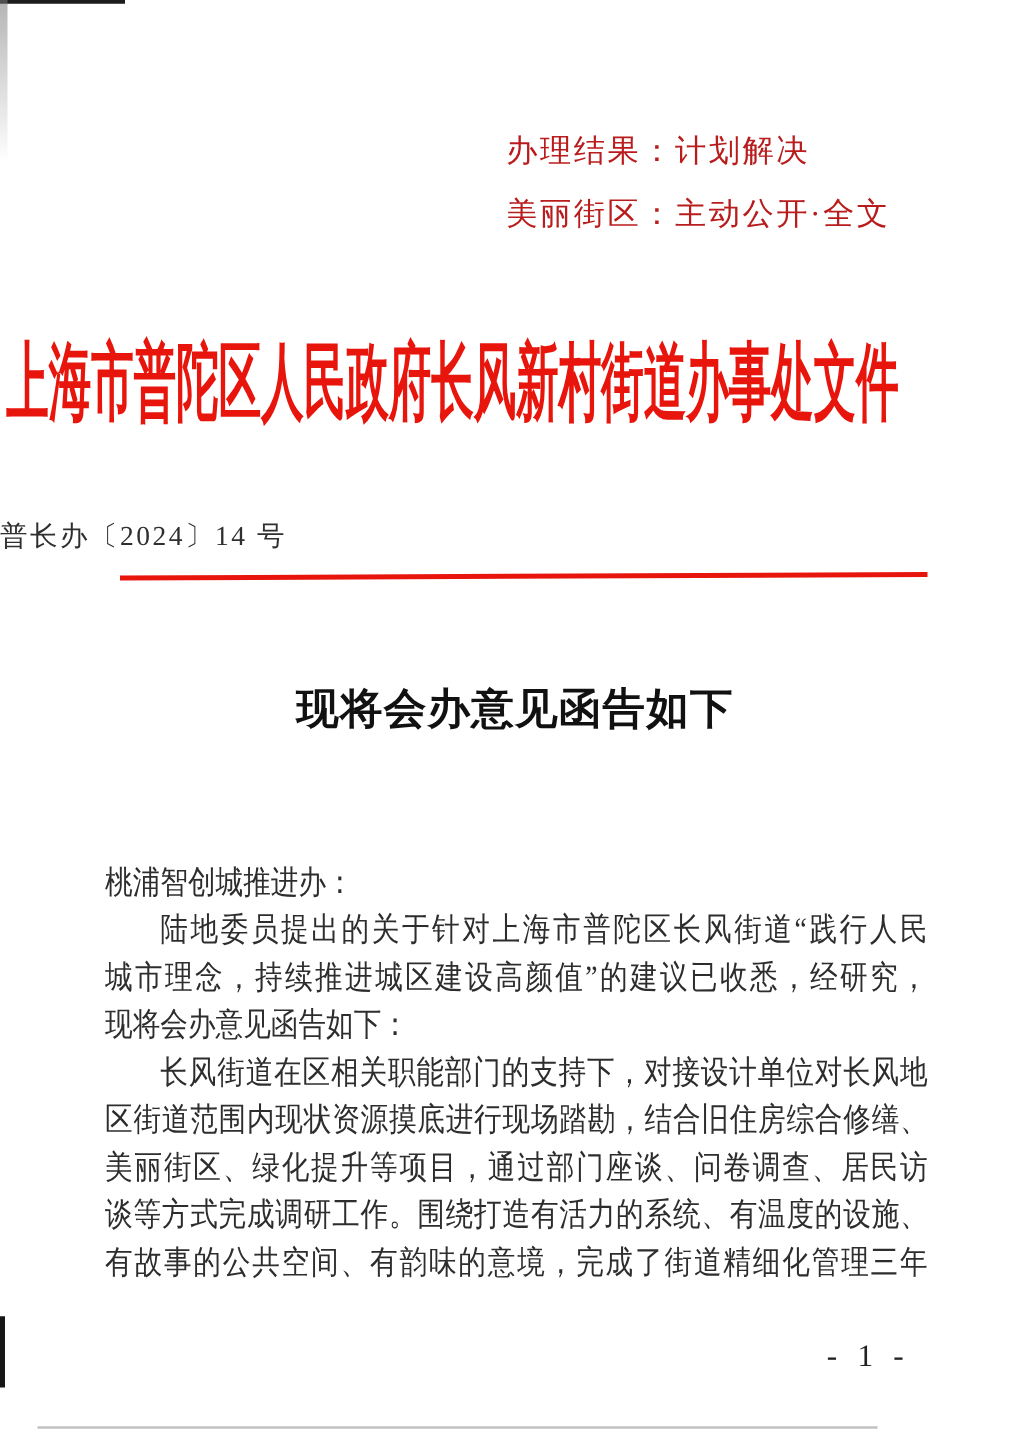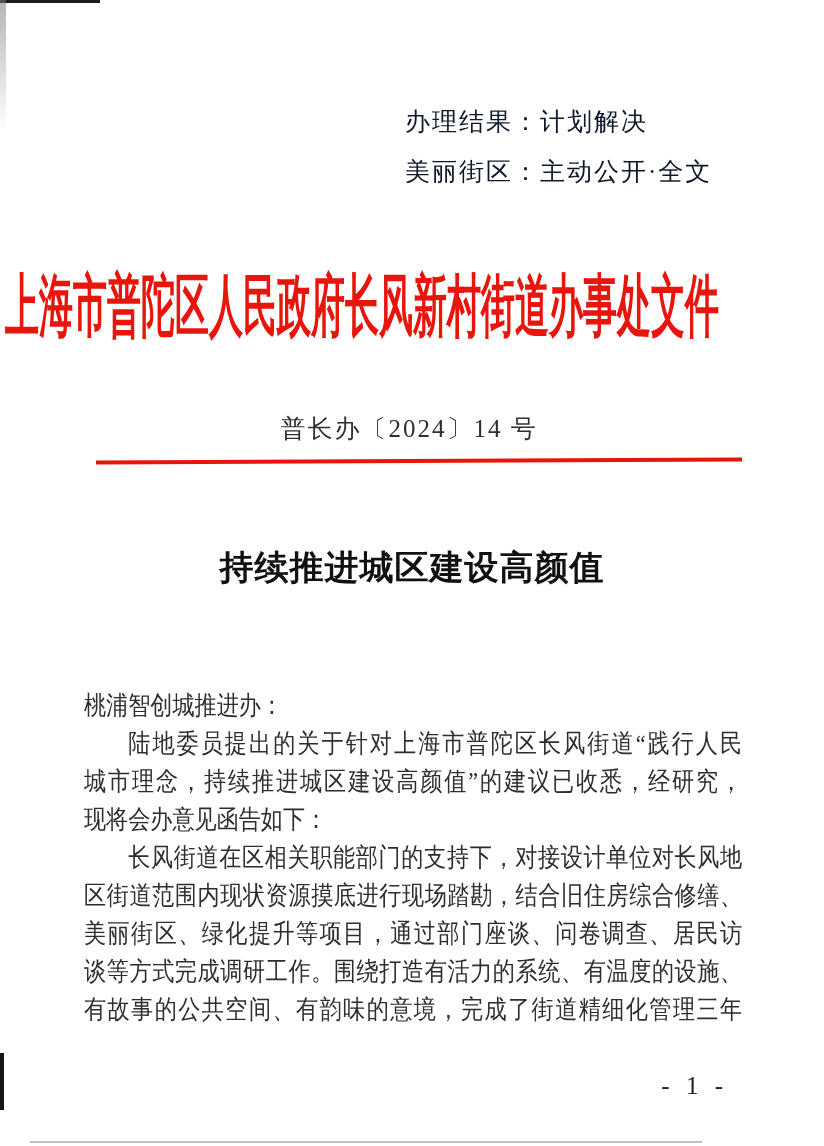--- a/index.html
+++ b/index.html
@@ -21,41 +21,41 @@
   
   .art-topbar{position:absolute;left:0;top:0;width:100px;height:3px;background:#1c1c1c;}
   .art-leftfade{position:absolute;left:0;top:0;width:6px;height:130px;
     background:linear-gradient(180deg,rgba(120,120,120,.55),rgba(120,120,120,0));}
   .art-leftbar{position:absolute;left:0;top:1053px;width:4px;height:57px;background:#161616;}
   .art-bottomline{position:absolute;left:30px;top:1141px;width:672px;height:2px;background:#c2c2c2;}
 
   
   .info-block{
     position:absolute;left:405px;top:97px;
-    font-size:25px;line-height:50px;letter-spacing:2px;color:#0f172a;
+    font-size:25px;line-height:50px;letter-spacing:2px;color:#b91c1c;
     white-space:nowrap;
   }
 
   
   .letterhead{
     position:absolute;left:0;top:266px;width:724px;height:80px;
     display:flex;justify-content:center;align-items:center;
   }
   .letterhead-text{
     white-space:nowrap;
     font-size:68px;line-height:80px;font-weight:bold;
     color:var(--accent);
     transform:scaleX(0.5);
     transform-origin:center center;
     font-family:"Liberation Serif","DejaVu Serif",serif;
   }
 
   .doc-number{
     position:absolute;left:0;top:412px;width:818px;
-    text-align:center;font-size:25px;line-height:34px;letter-spacing:2px;color:#2f2f2f;
+    text-align:left;font-size:22px;line-height:34px;letter-spacing:2px;color:#2f2f2f;
     white-space:nowrap;
   }
 
   .red-line{
     position:absolute;left:96px;top:459px;width:646px;height:4px;
     background:var(--accent);
     transform:rotate(-0.25deg);
   }
 
   
@@ -106,21 +106,21 @@
 
   <div class="letterhead">
     <span class="letterhead-text">上海市普陀区人民政府长风新村街道办事处文件</span>
   </div>
 
   <div class="doc-number">普长办〔2024〕14 号</div>
 
   <div class="red-line"></div>
 
   <div class="subject">
-    <div>持续推进城区建设高颜值</div>
+    <div>现将会办意见函告如下</div>
   </div>
 
   <div class="body-text">
     <div class="bline noj">桃浦智创城推进办：</div>
     <div class="bline indent">陆地委员提出的关于针对上海市普陀区长风街道“践行人民</div>
     <div class="bline">城市理念，持续推进城区建设高颜值”的建议已收悉，经研究，</div>
     <div class="bline noj">现将会办意见函告如下：</div>
     <div class="bline indent">长风街道在区相关职能部门的支持下，对接设计单位对长风地</div>
     <div class="bline">区街道范围内现状资源摸底进行现场踏勘，结合旧住房综合修缮、</div>
     <div class="bline">美丽街区、绿化提升等项目，通过部门座谈、问卷调查、居民访</div>

